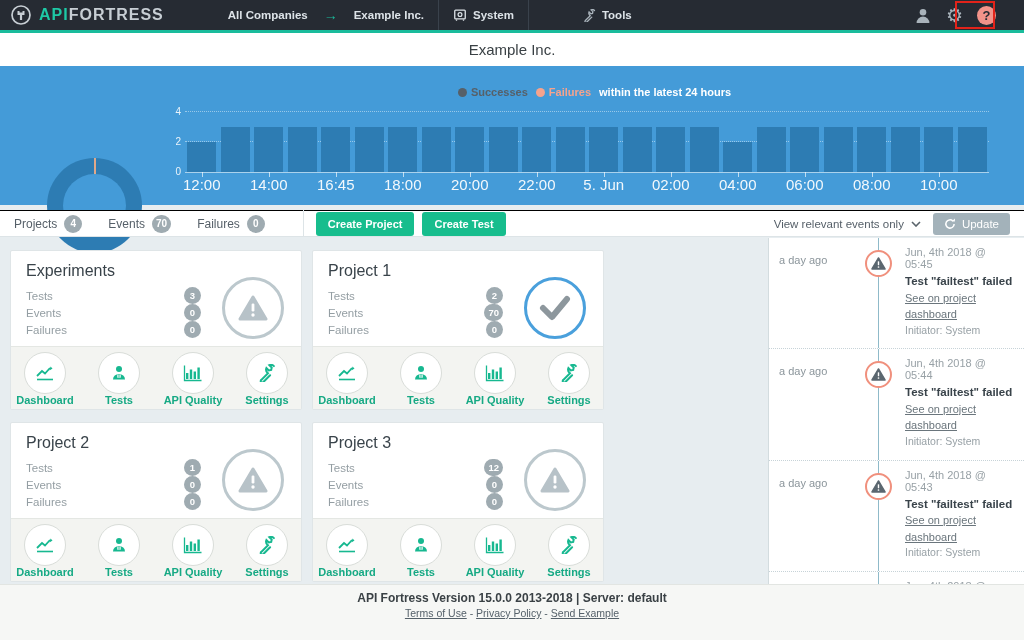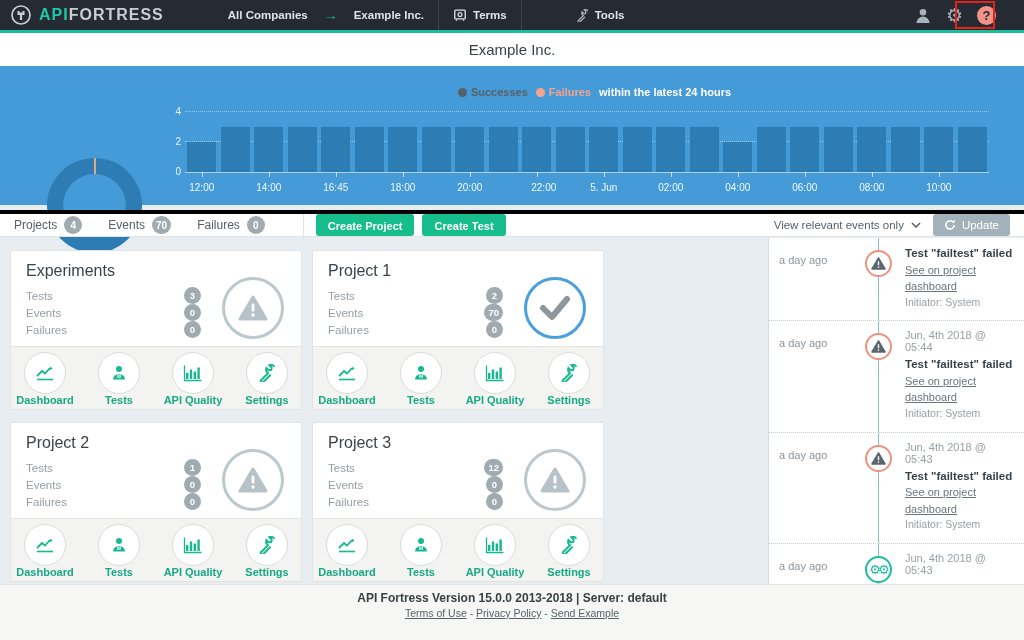--- a/index.html
+++ b/index.html
@@ -39,24 +39,24 @@
   .legend .dot{width:9px;height:9px;border-radius:50%;display:inline-block;margin-right:4px;vertical-align:-1px}
   .lg-success{color:#566069}.lg-success .dot{background:#566069}
   .lg-fail{color:#f6a38d}.lg-fail .dot{background:#f6a38d}
   .lg-note{color:#fff}
   .plot{position:absolute;left:185px;top:47px;width:804px;height:60px;
     border-bottom:1px solid rgba(255,255,255,.55)}
   .bar{position:absolute;bottom:0;width:29px;background:var(--bar)}
   .gridline{position:absolute;left:0;right:0;border-top:1px dotted rgba(255,255,255,.45)}
   .ytick{position:absolute;left:-16px;color:#eaf3fa;font-size:10px;width:12px;text-align:right}
   .xtick-mark{position:absolute;width:1px;height:5px;bottom:-5px;background:rgba(255,255,255,.65)}
-  .xtick-label{position:absolute;bottom:-21px;transform:translateX(-50%);color:#f2f8fc;font-size:10px;white-space:nowrap}
+  .xtick-label{position:absolute;bottom:-21px;transform:translateX(-50%);color:#f2f8fc;font-size:15px;white-space:nowrap}
   
   .toolbar{position:absolute;top:210px;left:0;right:0;height:27px;background:#fff;
-    border-top:4px solid #000000;border-bottom:1px solid #dde4e7;display:flex;padding:0 14px}
+    border-top:1px solid #000000;border-bottom:1px solid #dde4e7;display:flex;align-items:center;padding:0 14px}
   .tb-stat{display:flex;align-items:center;gap:7px;font-size:12px;color:#555f68;margin-right:26px;cursor:pointer}
   .count-badge{min-width:18px;height:18px;border-radius:9px;background:var(--badge);color:#fff;
     font-size:10px;font-weight:bold;display:flex;align-items:center;justify-content:center;padding:0 4px}
   .tb-divider{width:1px;height:27px;background:#dde4e7;margin:0 12px}
   .btn-green{background:var(--btn-green);color:#fff;font-size:11px;font-weight:bold;border:none;
     border-radius:3px;padding:6px 12px;margin-right:8px;cursor:pointer}
   .tb-right{margin-left:auto;display:flex;align-items:center;gap:12px}
   .tb-filter{display:flex;align-items:center;gap:7px;font-size:11.5px;color:#555f68;cursor:pointer}
   .btn-update{background:#a3b2ba;color:#fff;font-size:11.5px;font-weight:normal;border:none;border-radius:3px;
     padding:5px 11px;display:flex;align-items:center;gap:6px;cursor:pointer}
@@ -125,21 +125,21 @@
     </div>
   <div class="nav-divider"></div>
   <div class="nav-item">
     <span>
       <svg width="14" height="14" viewBox="0 0 16 16">
           <rect x="2" y="2.5" width="12" height="10" rx="1" fill="none" stroke="#dde3e8" stroke-width="1.5"></rect>
           <circle cx="8" cy="7.5" r="2.2" fill="none" stroke="#dde3e8" stroke-width="1.4"></circle>
           <path d="M4 13v1.5 M12 13v1.5" stroke="#dde3e8" stroke-width="1.5"></path>
         </svg>
     </span>
-    <span>Terms</span>
+    <span>System</span>
   </div>
   <div class="nav-divider"></div>
   <div class="nav-item" style="margin-left:40px">
     <span>
       <svg width="13" height="13" viewBox="0 0 18 18">
           <path d="M15.9 2.1a4.2 4.2 0 0 0-4.6-.9l2.4 2.4-.5 2.4-2.4.5L8.4 4.1a4.2 4.2 0 0 0 1 4.6c.2.2.4.3.6.5L3.3 15.9a1.5 1.5 0 1 0 2.1 2.1l0 0 6.7-6.7" fill="none" stroke="#aab4bc" stroke-width="1.8" stroke-linecap="round"></path>
         </svg>
     </span>
     <span>Tools</span>
   </div>
@@ -190,21 +190,21 @@
       <div class="bar" style="left: 203px; height: 45px;"></div>
       <div class="xtick-mark" style="left: 217.75px;"></div>
       <div class="xtick-label" style="left: 217.75px;">18:00</div>
       <div class="bar" style="left: 236.5px; height: 45px;"></div>
       <div class="bar" style="left: 270px; height: 45px;"></div>
       <div class="xtick-mark" style="left: 284.75px;"></div>
       <div class="xtick-label" style="left: 284.75px;">20:00</div>
       <div class="bar" style="left: 303.5px; height: 45px;"></div>
       <div class="bar" style="left: 337px; height: 45px;"></div>
       <div class="xtick-mark" style="left: 351.75px;"></div>
-      <div class="xtick-label" style="left: 351.75px; margin-left: 7px;">22:00</div>
+      <div class="xtick-label" style="left: 351.75px;">22:00</div>
       <div class="bar" style="left: 370.5px; height: 45px;"></div>
       <div class="bar" style="left: 404px; height: 45px;"></div>
       <div class="xtick-mark" style="left: 418.75px;"></div>
       <div class="xtick-label" style="left: 418.75px;">5. Jun</div>
       <div class="bar" style="left: 437.5px; height: 45px;"></div>
       <div class="bar" style="left: 471px; height: 45px;"></div>
       <div class="xtick-mark" style="left: 485.75px;"></div>
       <div class="xtick-label" style="left: 485.75px;">02:00</div>
       <div class="bar" style="left: 504.5px; height: 45px;"></div>
       <div class="bar" style="left: 538px; height: 30px;"></div>
@@ -542,20 +542,21 @@
           <div class="ev-iconcol">
             <div class="ev-circle">
               <svg width="15" height="13" viewBox="0 0 30 26">
                 <path d="M15 2 L28 24 H2 Z" fill="currentColor" stroke="currentColor" stroke-width="3" stroke-linejoin="round"></path>
                 <rect x="13.6" y="8.5" width="2.8" height="8" rx="1.2" fill="#fff"></rect>
                 <circle cx="15" cy="20" r="1.7" fill="#fff"></circle>
               </svg>
             </div>
           </div>
           <div class="ev-body">
+            <div class="ev-time">Jun, 4th 2018 @ 05:45</div>
             <div class="ev-title">Test "failtest" failed</div>
             <div class="ev-link">See on project dashboard</div>
             <div class="ev-init">Initiator: System</div>
           </div>
         </div>
         <div class="event">
           <div class="ev-age">a day ago</div>
           <div class="ev-iconcol">
             <div class="ev-circle">
               <svg width="15" height="13" viewBox="0 0 30 26">

